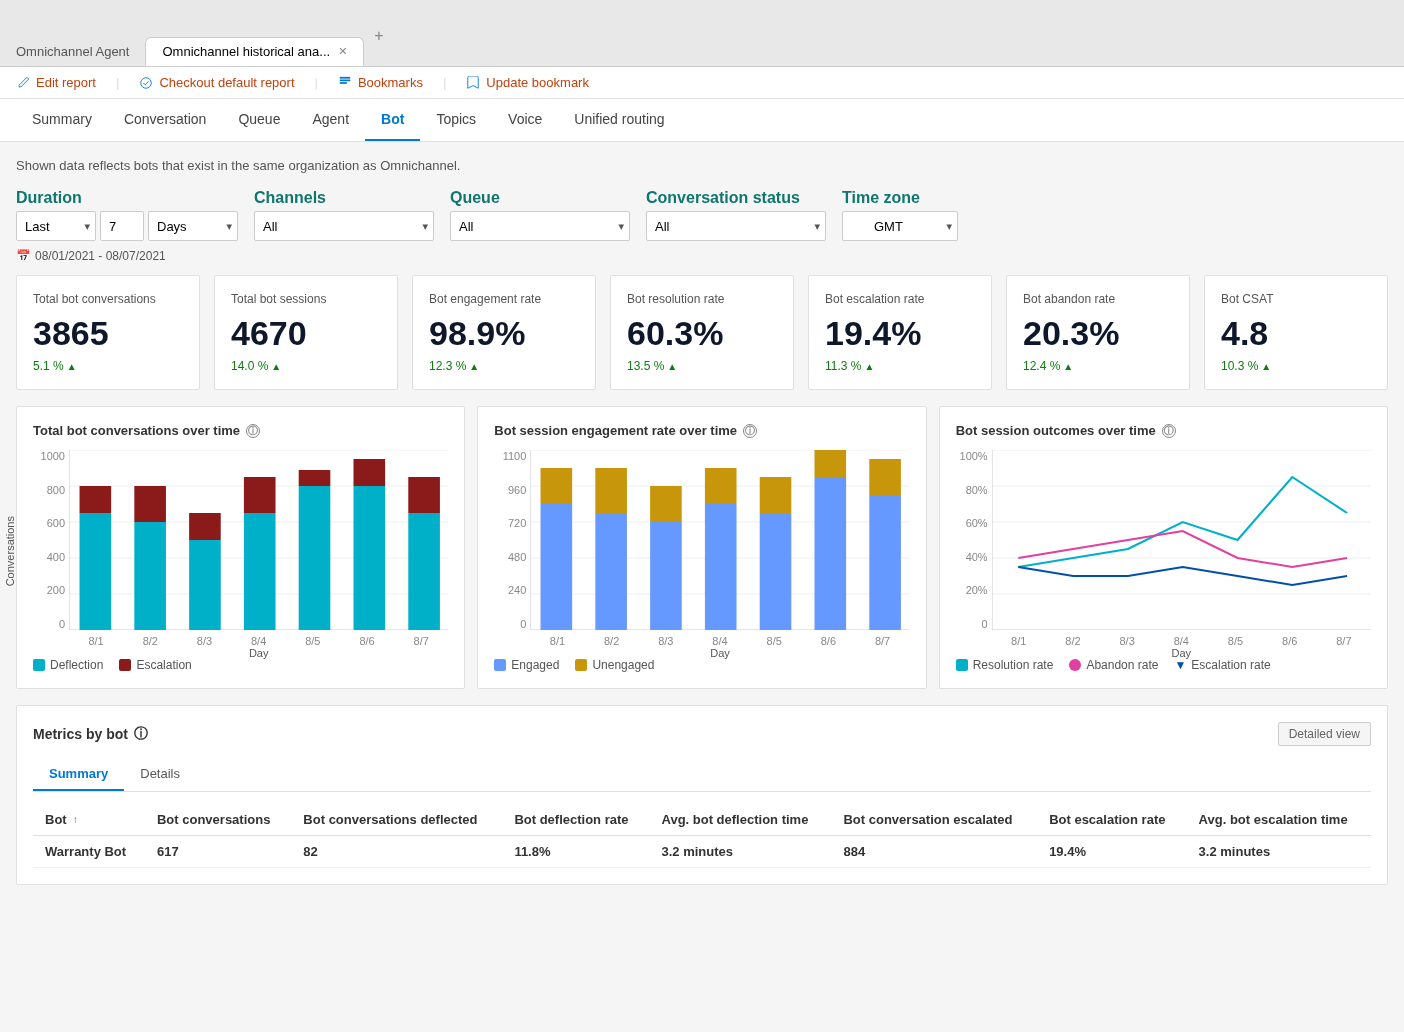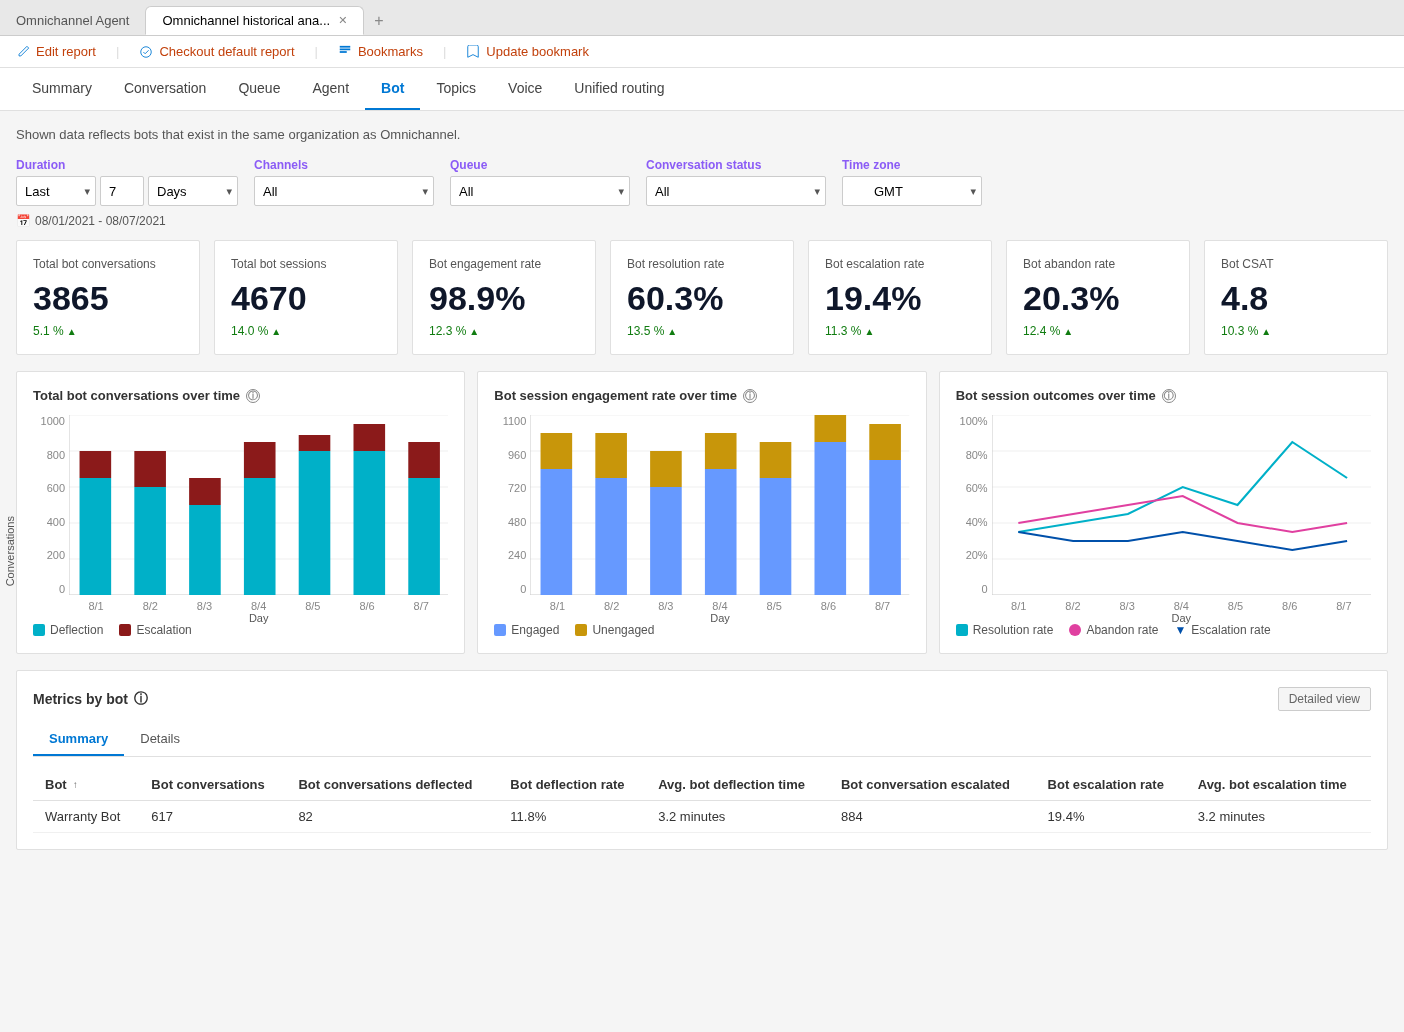--- a/index.html
+++ b/index.html
@@ -1,20 +1,20 @@
 <!DOCTYPE html>
 <html><head>
   <meta charset="utf-8">
   <style>
     * { box-sizing: border-box; margin: 0; padding: 0; }
     body { font-family: 'Segoe UI', sans-serif; font-size: 13px; background: #f5f5f5; color: #333; overflow-x: hidden; }
 
     
     .browser-tabs { display: flex; align-items: center; background: #e8e8e8; padding: 6px 0 0 0; border-bottom: 1px solid #ccc; }
-    .browser-tab { display: flex; align-items: center; padding: 6px 16px; background: #e8e8e8; border-radius: 6px 6px 0 0; font-size: 13px; color: #555; cursor: pointer; gap: 8px; }
+    .browser-tab { display: flex; align-items: center; padding: 6px 16px; background: #e8e8e8; border-radius: 6px 6px 0 0; font-size: 13px; color: #555; cursor: pointer; gap: 8px; margin-top: 31px; }
     .browser-tab.active { background: #fff; color: #000; border: 1px solid #ccc; border-bottom: 1px solid #fff; }
     .browser-tab .close-btn { font-size: 11px; color: #888; cursor: pointer; }
     .tab-add { padding: 4px 10px; font-size: 16px; color: #888; cursor: pointer; }
 
     
     .toolbar { display: flex; align-items: center; gap: 20px; padding: 8px 16px; background: #fff; border-bottom: 1px solid #e0e0e0; }
     .toolbar-btn { display: flex; align-items: center; gap: 6px; color: #c2410c; font-size: 13px; cursor: pointer; }
     .toolbar-btn svg { width: 14px; height: 14px; fill: #0078d4; }
     .toolbar-sep { color: #ddd; }
 
@@ -23,21 +23,21 @@
     .nav-tab { padding: 12px 16px; font-size: 14px; color: #444; cursor: pointer; border-bottom: 2px solid transparent; }
     .nav-tab.active { color: #0078d4; border-bottom: 2px solid #0078d4; font-weight: 600; }
 
     
     .main { background: #f5f5f5; padding: 16px; }
     .info-text { font-size: 13px; color: #555; margin-bottom: 16px; }
 
     
     .filters { display: flex; align-items: flex-end; gap: 16px; margin-bottom: 8px; flex-wrap: wrap; }
     .filter-group { display: flex; flex-direction: column; gap: 4px; }
-    .filter-label { font-size: 12px; color: #8b5cf6; font-weight: 600; }
+    .filter-label { font-size: 16px; color: #0f766e; font-weight: 600; }
     .filter-row { display: flex; gap: 4px; align-items: flex-start; }
     .filter-input { border: 1px solid #ccc; border-radius: 2px; padding: 4px 8px; font-size: 13px; background: #fff; height: 30px; }
     .filter-select { border: 1px solid #ccc; border-radius: 2px; padding: 4px 8px; font-size: 13px; background: #fff; height: 30px; appearance: none; padding-right: 24px; position: relative; cursor: pointer; min-width: 80px; }
     .select-wrap { position: relative; display: inline-block; }
     .select-wrap::after { content: '▾'; position: absolute; right: 6px; top: 50%; transform: translateY(-50%); pointer-events: none; font-size: 11px; color: #555; }
     .date-range { font-size: 12px; color: #555; margin-top: 4px; display: flex; align-items: center; gap: 4px; }
 
     
     .kpi-row { display: flex; gap: 14px; margin-bottom: 16px; }
     .kpi-card { background: #fff; border: 1px solid #e0e0e0; border-radius: 2px; padding: 16px; flex: 1; min-width: 0; }
@@ -58,21 +58,21 @@
     
     .metrics-section { background: #fff; border: 1px solid #e0e0e0; border-radius: 2px; padding: 16px; }
     .metrics-header { display: flex; align-items: center; justify-content: space-between; margin-bottom: 12px; }
     .metrics-title { font-size: 14px; font-weight: 600; display: flex; align-items: center; gap: 6px; }
     .detailed-btn { font-size: 12px; color: #666; border: 1px solid #ccc; padding: 4px 10px; border-radius: 2px; cursor: pointer; background: #f5f5f5; }
     .subtabs { display: flex; gap: 0; border-bottom: 1px solid #e0e0e0; margin-bottom: 12px; }
     .subtab { padding: 8px 16px; font-size: 13px; color: #555; cursor: pointer; border-bottom: 2px solid transparent; }
     .subtab.active { color: #0078d4; border-bottom: 2px solid #0078d4; font-weight: 600; }
     .data-table { width: 100%; border-collapse: collapse; font-size: 13px; }
     .data-table th { text-align: left; padding: 8px 12px; font-weight: 600; color: #333; border-bottom: 1px solid #e0e0e0; white-space: nowrap; }
-    .data-table td { padding: 8px 12px; color: #333; border-bottom: 1px solid #f0f0f0; }
+    .data-table td { padding: 8px 12px; color: #333; border-bottom: 1px solid #f0f0f0; font-weight: bold; }
     .sort-icon { font-size: 10px; color: #666; margin-left: 3px; }
     .th-sort { cursor: pointer; display: flex; align-items: center; gap: 3px; }
   </style>
 </head>
 <body>
 
 <div class="browser-tabs">
   <div class="browser-tab">
     <span>Omnichannel Agent</span>
   </div>
@@ -167,21 +167,21 @@
       <div class="filter-label">Conversation status</div>
       <div class="select-wrap">
         <select class="filter-select" style="width:180px;">
           <option>All</option>
         </select>
       </div>
     </div>
     <div class="filter-group">
       <div class="filter-label">Time zone</div>
       <div class="select-wrap">
-        <select class="filter-select" style="width:140px;padding-left:31px;">
+        <select class="filter-select" style="width:116px;padding-left:31px;">
           <option>GMT</option>
         </select>
       </div>
     </div>
   </div>
   <div class="date-range">
     <span>📅</span>
     <span>08/01/2021 - 08/07/2021</span>
   </div>
 

